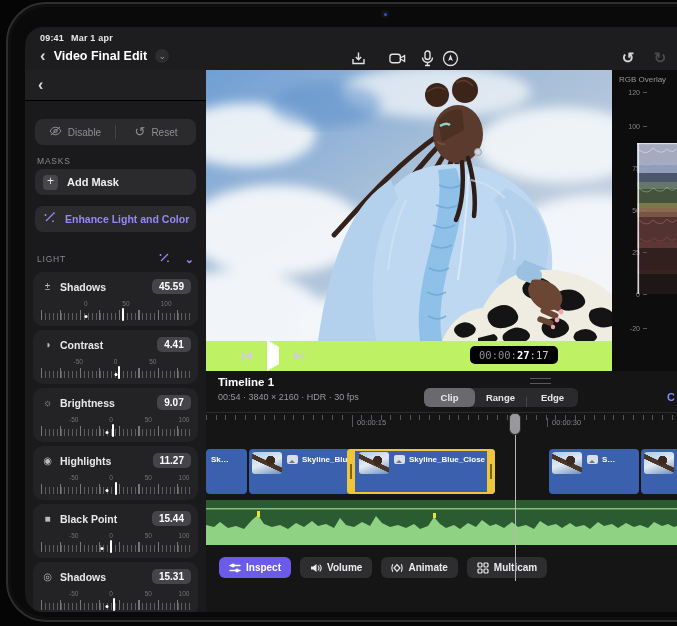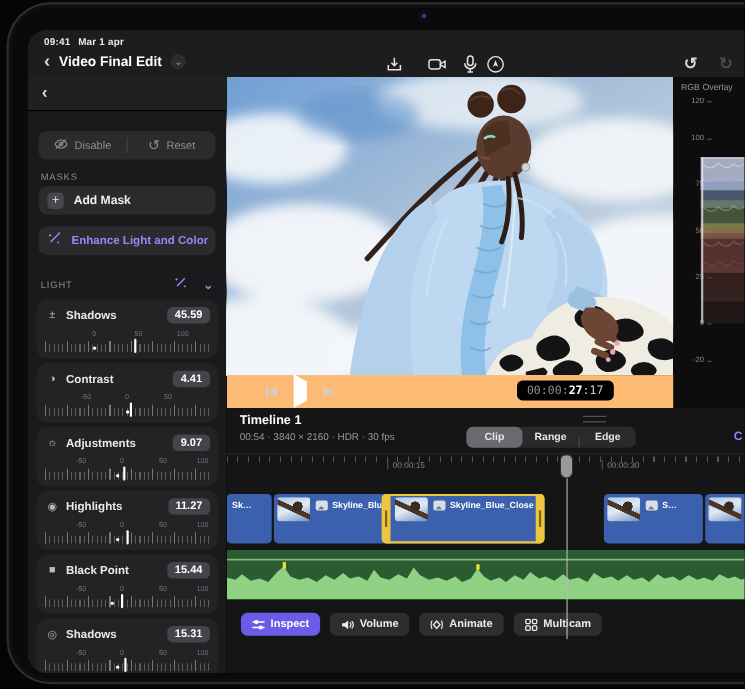--- a/index.html
+++ b/index.html
@@ -67,21 +67,21 @@
   .tick-lab { position:absolute; top:0; transform:translateX(-50%); color:#737378; font-size:6.5px; }
   .ticks { position:absolute; left:0; right:0; bottom:0; height:7px;
     background:repeating-linear-gradient(90deg,#5c5c61 0 1px,transparent 1px 3.9px); }
   .ticks-big { position:absolute; left:0; right:0; bottom:0; height:10px;
     background:repeating-linear-gradient(90deg,#77777c 0 1px,transparent 1px 19.5px); }
   .sdot { position:absolute; bottom:2.5px; width:3px; height:3px; border-radius:50%; background:#fff; transform:translateX(-50%); }
   .sbar { position:absolute; bottom:-1px; width:2px; height:13px; background:#fff; border-radius:1px; transform:translateX(-50%); }
 
   
   .viewer { position:absolute; left:181px; top:43px; width:406px; height:271px; background:#0b0b0c; overflow:hidden; }
-  .playbar { position:absolute; left:181px; top:314px; width:406px; height:30px; background:#fdba74; display:flex; align-items:center; }
+  .playbar { position:absolute; left:181px; top:314px; width:406px; height:30px; background:#bef264; display:flex; align-items:center; }
   .skip { color:#cfcfd4; display:flex; align-items:center; }
   .tri { width:0; height:0; border-style:solid; }
   .tri-play { border-width:7px 0 7px 12px; border-color:transparent transparent transparent #fff; }
   .tri-l { border-width:4.5px 8px 4.5px 0; border-color:transparent #cfcfd4 transparent transparent; }
   .tri-r { border-width:4.5px 0 4.5px 8px; border-color:transparent transparent transparent #cfcfd4; }
   .skip .bar { width:1.5px; height:9px; background:#cfcfd4; }
   .timecode { position:absolute; left:264px; top:5px; background:#000; border-radius:5px; padding:3px 9px;
     font-family:"DejaVu Sans Mono", monospace; font-size:10.5px; }
   .tc-dim { color:#8e8e93; } .tc-lit { color:#fff; font-weight:bold; } .tc-mid { color:#c8c8cc; }
 
@@ -270,21 +270,21 @@
           <div class="ticks"></div>
             <div class="ticks-big"></div>
           <span class="sdot" style="left:50%;"></span>
             <span class="sbar" style="left:52.5%;"></span>
         </div>
       </div>
 
       <div class="sblock" style="top:318px;">
         <div class="shead">
           <span class="sicon">☼</span>
-          <span class="sname">Adjustments</span>
+          <span class="sname">Brightness</span>
           <span class="schip">9.07</span>
         </div>
         <div class="sruler">
           <span class="tick-lab" style="left:22%;">-50</span>
           <span class="tick-lab" style="left:47%;">0</span>
           <span class="tick-lab" style="left:72%;">50</span>
           <span class="tick-lab" style="left:96%;">100</span>
           <div class="ticks"></div>
             <div class="ticks-big"></div>
           <span class="sdot" style="left:44%;"></span>

